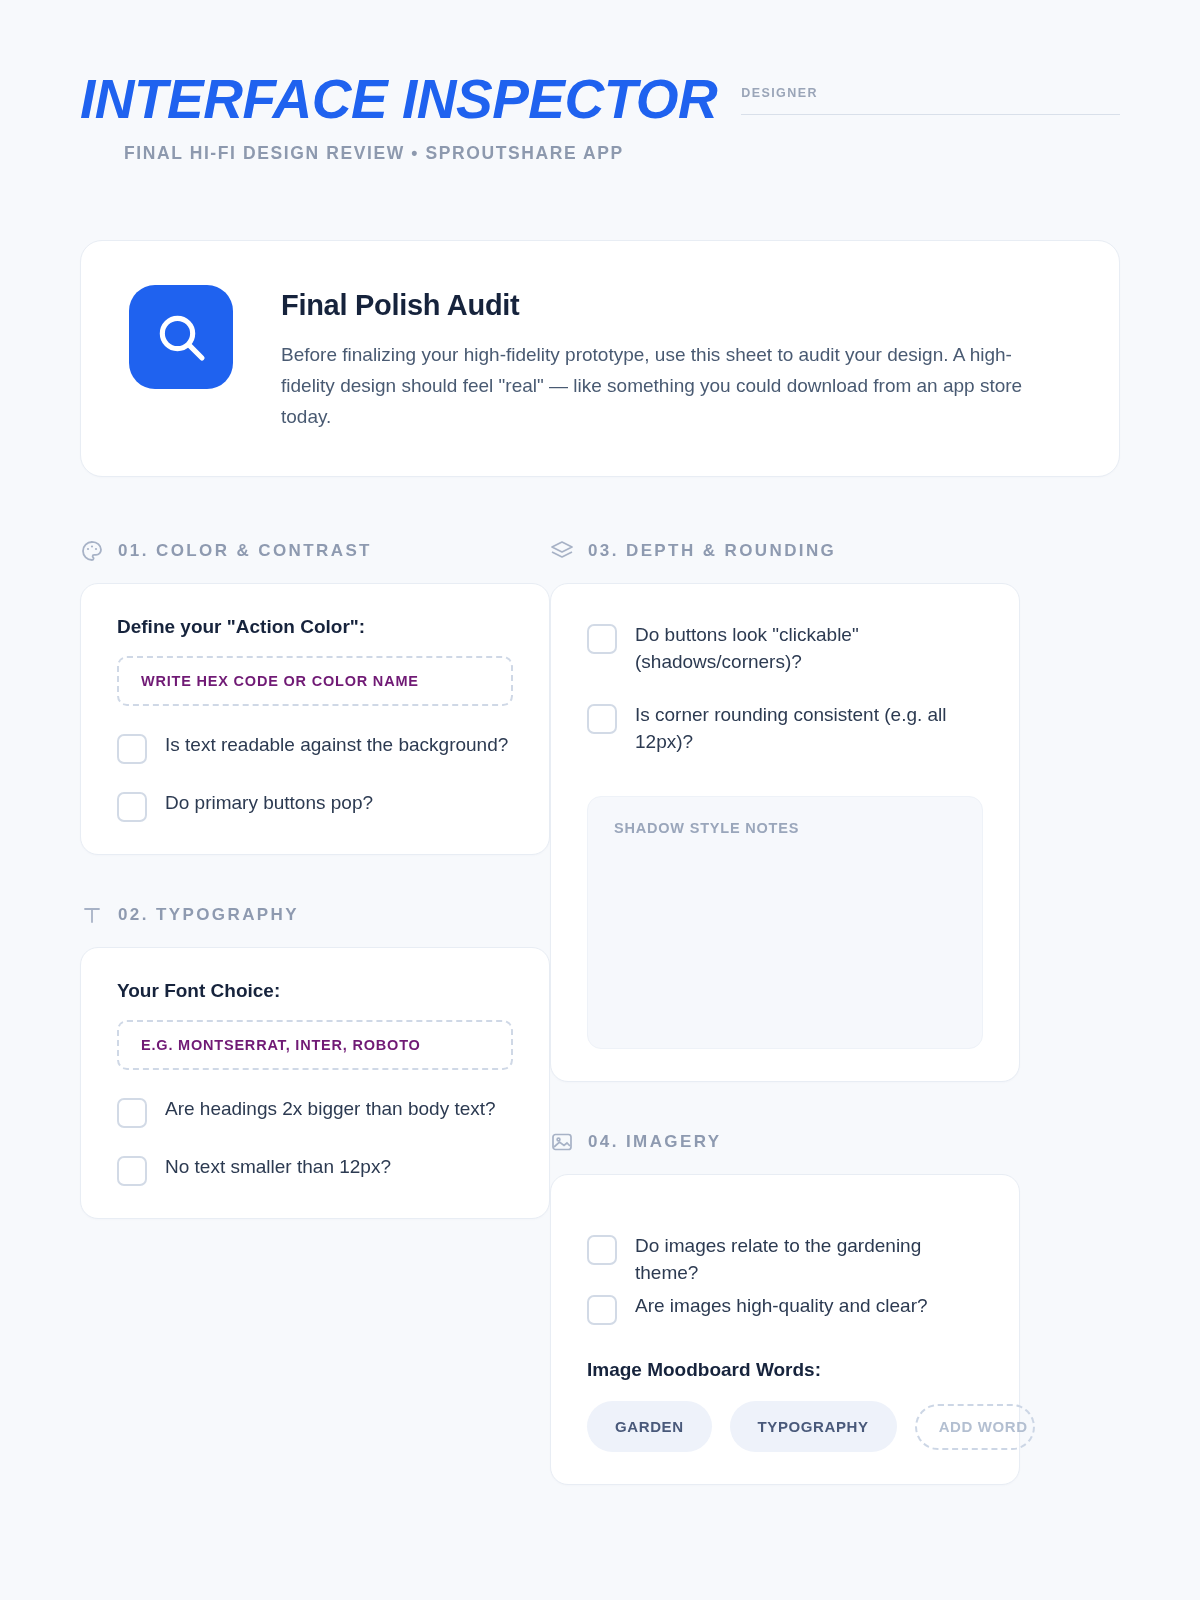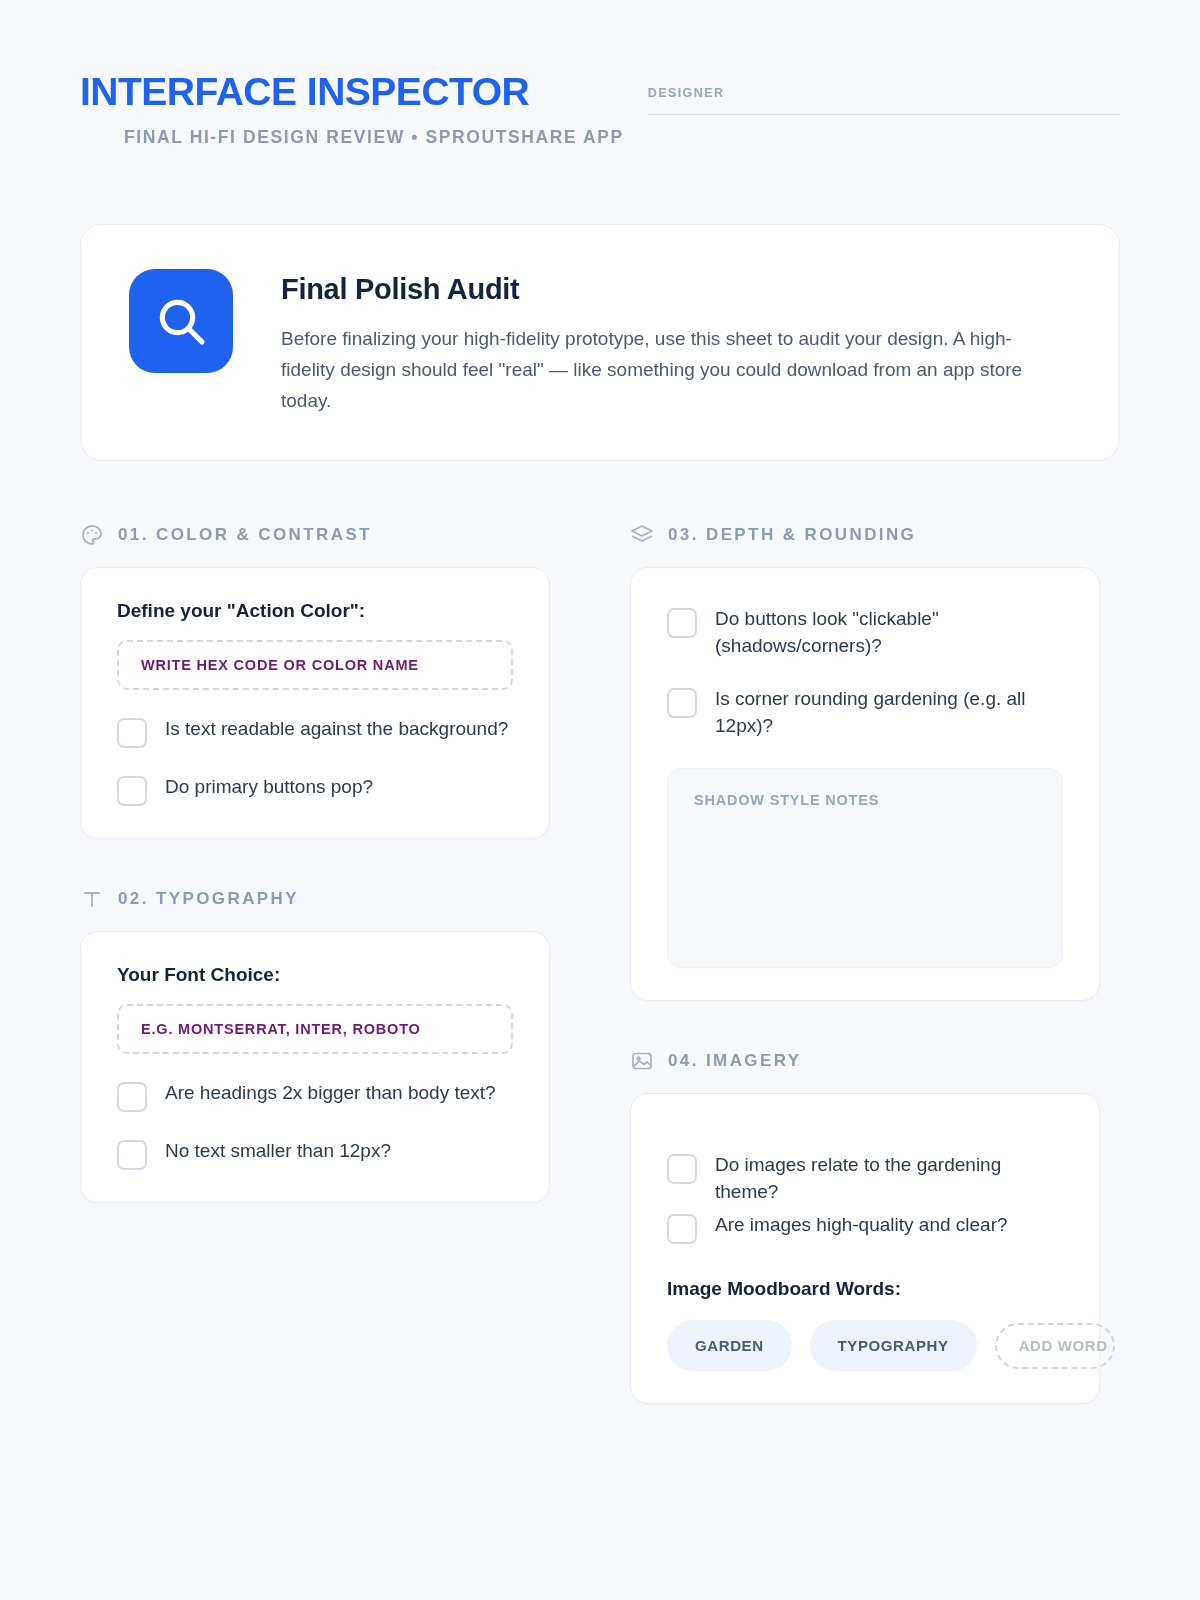--- a/index.html
+++ b/index.html
@@ -18,22 +18,23 @@
   }
 
   
   .header {
     display: flex;
     align-items: flex-start;
     gap: 24px;
   }
   .title-block { flex: 0 0 auto; }
   .main-title {
-    font-size: 39px;
+    font-size: 55px;
     font-weight: 800;
+    font-style: italic;
     letter-spacing: -0.5px;
     color: #1f62ef;
     line-height: 1.0;
     white-space: nowrap;
   }
   .subtitle {
     margin-top: 16px;
     font-size: 17.5px;
     font-weight: 700;
     letter-spacing: 1.6px;
@@ -90,21 +91,20 @@
     font-size: 19px;
     line-height: 1.62;
     color: #495a72;
     max-width: 760px;
   }
 
   
   .columns {
     margin-top: 62px;
     display: flex;
-    gap: 80px;
   }
   .col { width: 470px; }
 
   .section-head {
     display: flex;
     align-items: center;
     gap: 14px;
     margin-bottom: 20px;
   }
   .section-head-text {
@@ -160,25 +160,25 @@
     background: #fff;
     margin-top: 2px;
   }
   .check-label {
     font-size: 19px;
     line-height: 1.42;
     color: #2c3a51;
   }
 
   .notes-box {
-    margin-top: 28px;
+    margin-top: 40px;
     background: #f6f8fc;
     border: 1px solid #eef2f8;
     border-radius: 14px;
-    height: 200px;
+    height: 253px;
     padding: 22px 26px;
   }
   .notes-box span {
     font-size: 14.5px;
     font-weight: 700;
     letter-spacing: 0.8px;
     color: #9aa6bb;
   }
 
   .moodboard-label {
@@ -312,21 +312,21 @@
         <span class="section-head-text">03. DEPTH &amp; ROUNDING</span>
       </div>
 
       <div class="card">
         <div class="check-row" style="margin-top:6px;">
           <div class="checkbox"></div>
           <div class="check-label">Do buttons look "clickable" (shadows/corners)?</div>
         </div>
         <div class="check-row">
           <div class="checkbox"></div>
-          <div class="check-label">Is corner rounding gardening (e.g. all 12px)?</div>
+          <div class="check-label">Is corner rounding consistent (e.g. all 12px)?</div>
         </div>
         <div class="notes-box">
           <span>SHADOW STYLE NOTES</span>
         </div>
       </div>
 
       <div class="section-head">
         <span class="sec-icon">
           <svg width="24" height="24" viewBox="0 0 24 24" fill="none" stroke="#a7b2c6" stroke-width="1.7">
             <rect x="3" y="4.5" width="18" height="15" rx="2.5"></rect>

